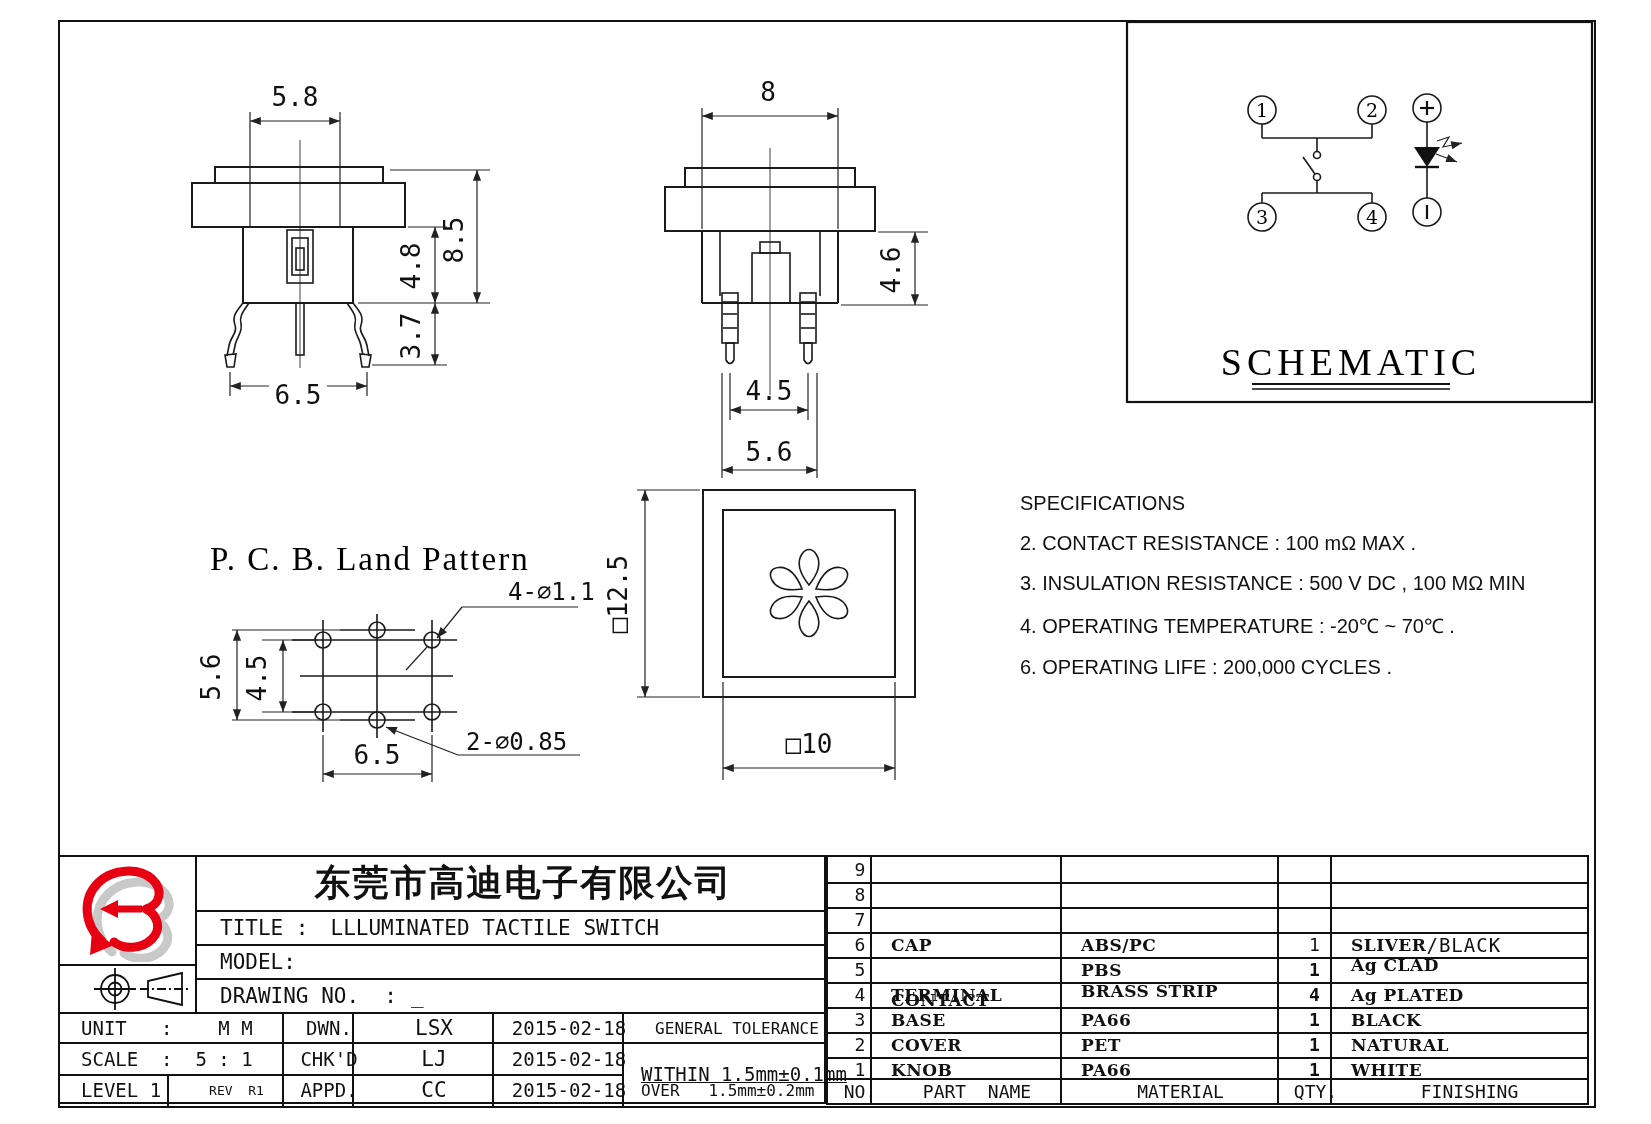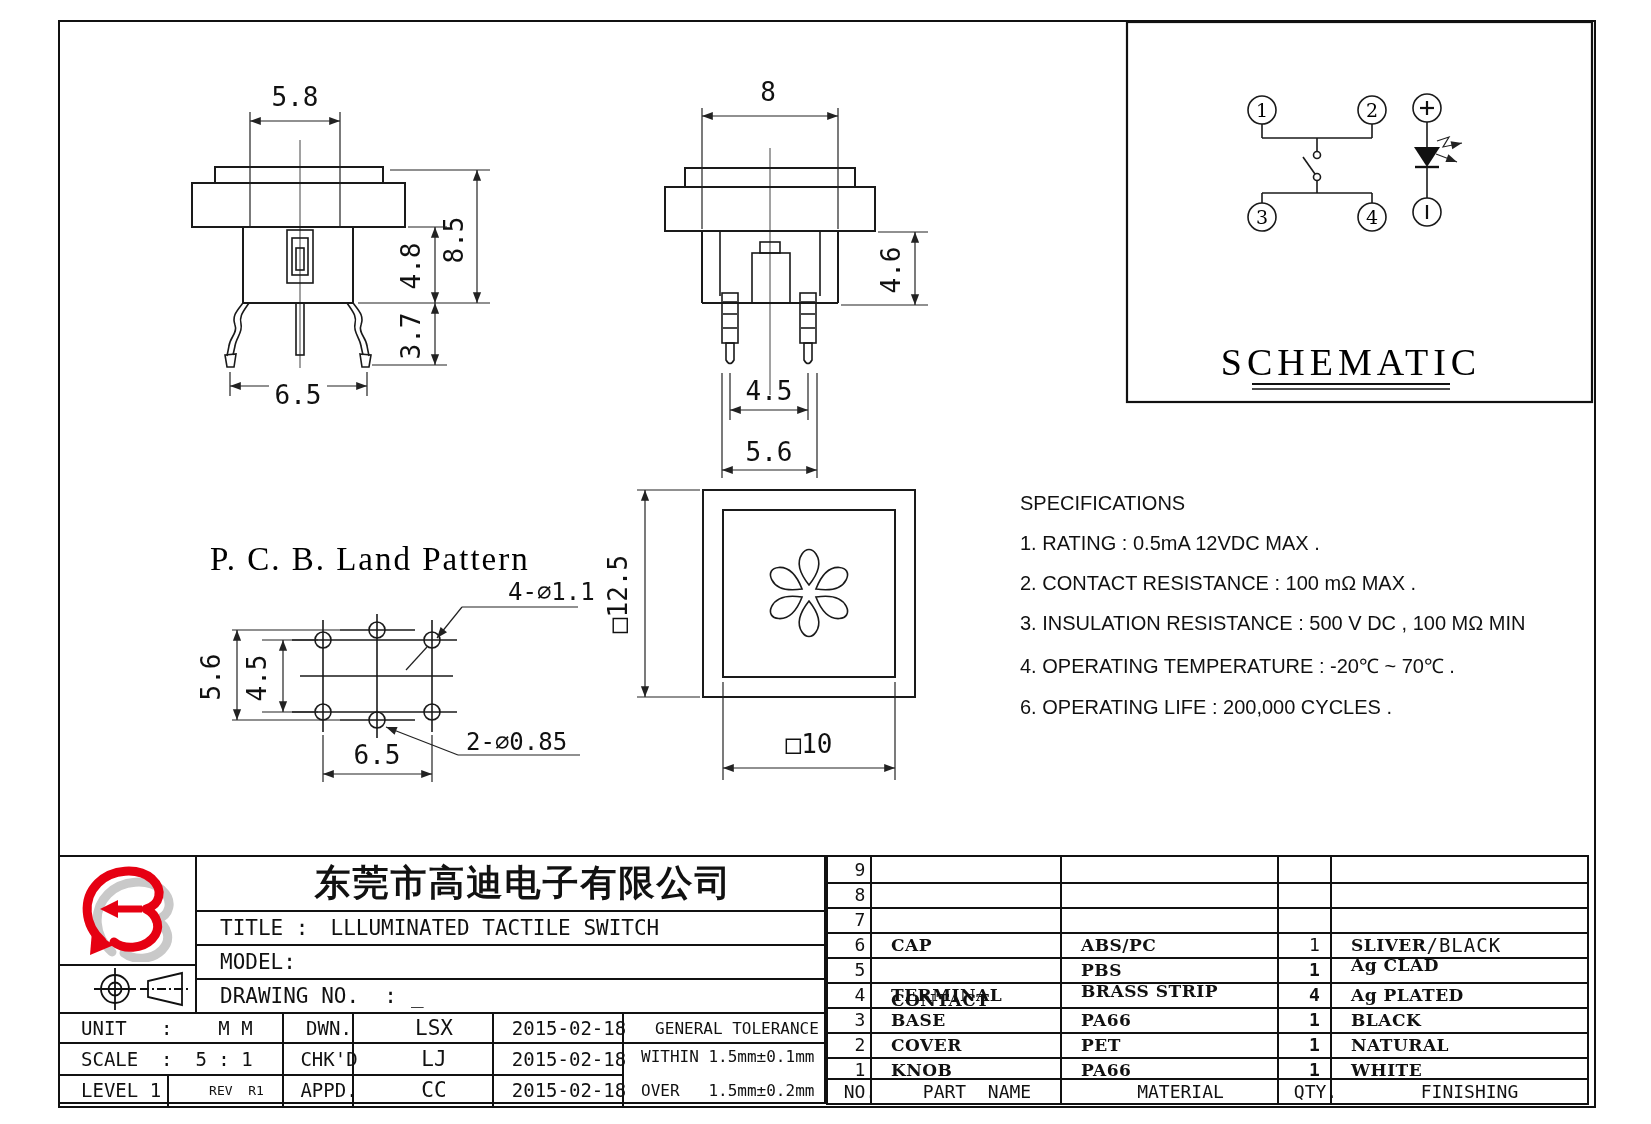--- a/index.html
+++ b/index.html
@@ -244,21 +244,20 @@
       </g>
     </g>
     <text x="1351" y="375" text-anchor="middle" font-family="Liberation Serif,serif" font-size="38" letter-spacing="5">SCHEMATIC</text>
     <line x1="1252" y1="384" x2="1450" y2="384" stroke="#111" stroke-width="2"></line>
     <line x1="1252" y1="389" x2="1450" y2="389" stroke="#111" stroke-width="1.4"></line>
   </g>
 </svg>
 
 <div class="abs spec" style="left:1020px;top:492px;width:560px;">
   <div class="spec-line">SPECIFICATIONS</div>
-  <div class="spec-line">1. RATING : 0.5mA 12VDC MAX .</div>
   <div class="spec-line">2. CONTACT RESISTANCE : 100 mΩ MAX .</div>
   <div class="spec-line">3. INSULATION RESISTANCE : 500 V DC , 100 MΩ MIN</div>
   <div class="spec-line">4. OPERATING TEMPERATURE : -20℃ ~ 70℃ .</div>
   <div class="spec-line">6. OPERATING LIFE : 200,000 CYCLES .</div>
 </div>
 
 <div class="abs" style="left:58px;top:855px;width:768px;height:249px;border:2px solid #111;box-sizing:border-box;">
 
   <div class="abs divider" style="left:135px;top:0;width:2px;height:155px;"></div>
   <div class="abs divider" style="left:0;top:107px;width:135px;height:2px;"></div>
@@ -329,21 +328,21 @@
     <span>GENERAL TOLERANCE</span></div>
 
   <div class="abs cell cad" style="left:10px;top:187px;width:210px;height:30px;font-size:19px;">
     <span>SCALE  :  5 : 1</span></div>
   <div class="abs cell center cad" style="left:224px;top:187px;width:68px;height:30px;font-size:19px;">
     <span>CHK'D</span></div>
   <div class="abs cell center cad" style="left:294px;top:187px;width:138px;height:30px;font-size:21px;">
     <span>LJ</span></div>
   <div class="abs cell center cad" style="left:434px;top:187px;width:128px;height:30px;font-size:19px;">
     <span>2015-02-18</span></div>
-  <div class="abs cell cad" style="left:570px;top:184px;width:198px;height:30px;font-size:16px;">
+  <div class="abs cell cad" style="left:570px;top:202px;width:198px;height:30px;font-size:19px;text-decoration:underline;">
     <span>WITHIN 1.5mm±0.1mm</span></div>
 
   <div class="abs cell cad" style="left:10px;top:219px;width:95px;height:28px;font-size:19px;">
     <span>LEVEL 1</span></div>
   <div class="abs cell center cad" style="left:109px;top:219px;width:113px;height:28px;font-size:13px;">
     <span>REV  R1</span></div>
   <div class="abs cell center cad" style="left:224px;top:219px;width:68px;height:28px;font-size:19px;">
     <span>APPD.</span></div>
   <div class="abs cell center cad" style="left:294px;top:219px;width:138px;height:28px;font-size:21px;">
     <span>CC</span></div>

